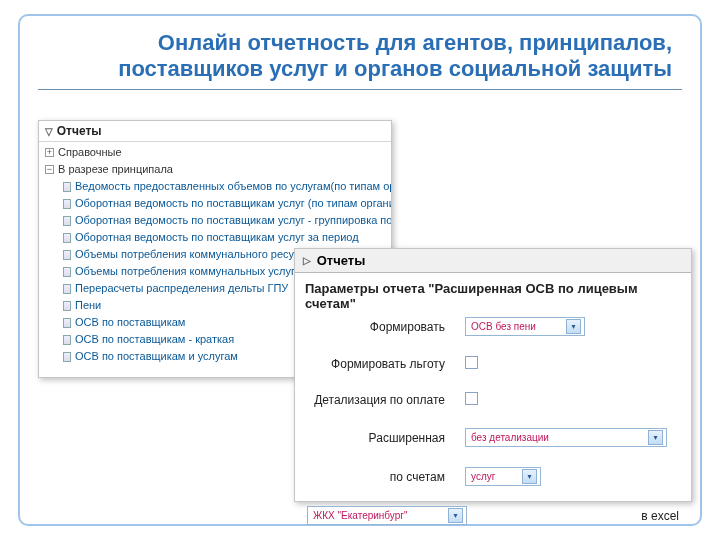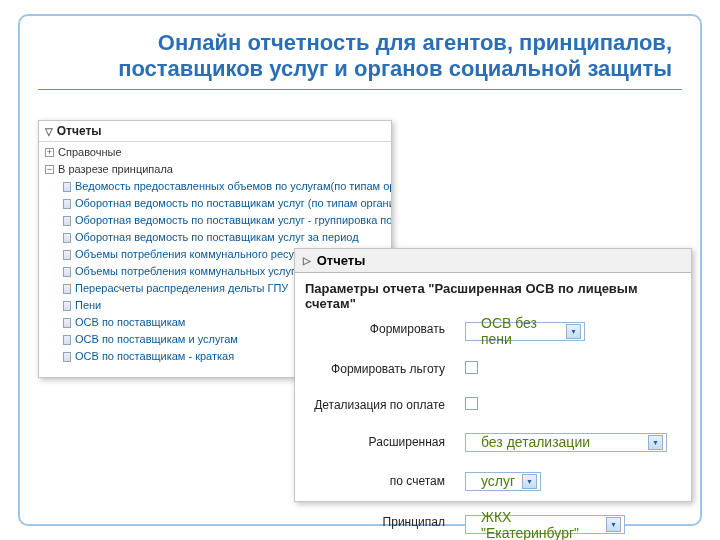--- a/index.html
+++ b/index.html
@@ -120,21 +120,21 @@
     gap: 20px;
   }
   .form .lbl { text-align: right; color: #222; }
   .sel {
     display: inline-flex; align-items: center;
     border: 1px solid #96b6d8;
     background: #fff;
     height: 19px;
     padding: 0 3px;
   }
-  .sel .val { flex: 1; font-size: 14px; color: #4d7c0f; padding-left: 2px; margin-left: 10px; }
+  .sel .val { flex: 1; font-size: 10px; color: #be185d; padding-left: 2px; }
   .sel .btn {
     width: 15px; height: 15px;
     border: 1px solid #8fb1d6;
     background: linear-gradient(#e6f1fb,#c4ddf4);
     display: inline-flex; align-items: center; justify-content: center;
     font-size: 8px; color: #2a5d95;
   }
   .chk {
     width: 13px; height: 13px;
     border: 1px solid #8aa4c1;
@@ -194,25 +194,25 @@
       <div class="tree-row child">
           <span class="doc-icon"></span>
           <span>Пени</span>
         </div>
       <div class="tree-row child">
           <span class="doc-icon"></span>
           <span>ОСВ по поставщикам</span>
         </div>
       <div class="tree-row child">
           <span class="doc-icon"></span>
+          <span>ОСВ по поставщикам - краткая</span>
+        </div>
+      <div class="tree-row child">
+          <span class="doc-icon"></span>
           <span>ОСВ по поставщикам и услугам</span>
-        </div>
-      <div class="tree-row child">
-          <span class="doc-icon"></span>
-          <span>ОСВ по поставщикам - краткая</span>
         </div>
     </div>
   </div>
 
   <div class="params-panel">
     <div class="params-header">
       <span class="tri">▷</span>
       <span>Отчеты</span>
     </div>
     <div class="params-title">Параметры отчета "Расширенная ОСВ по лицевым счетам"</div>
@@ -241,21 +241,20 @@
       </div>
 
       <div class="lbl">по счетам</div>
       <div>
         <div class="sel" style="width:76px">
           <span class="val">услуг</span>
           <span class="btn">▾</span>
         </div>
       </div>
 
-      <div class="lbl">Принципал</div>
       <div>
         <div class="sel" style="width:160px">
           <span class="val">ЖКХ "Екатеринбург"</span>
           <span class="btn">▾</span>
         </div>
       </div>
 
       <div class="lbl">в excel</div>
       <div><span class="chk"></span></div>
 

